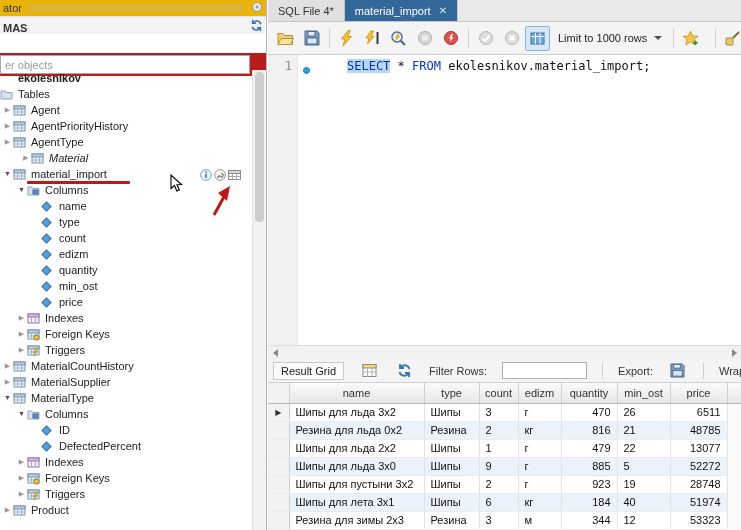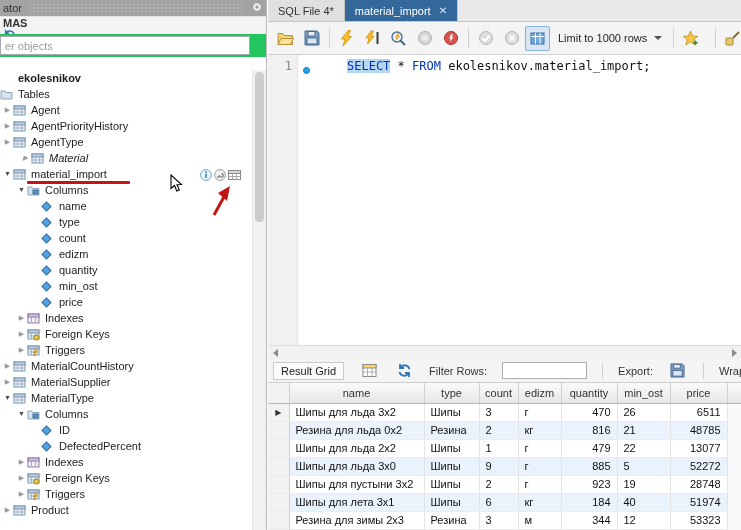--- a/index.html
+++ b/index.html
@@ -1,25 +1,25 @@
 <!DOCTYPE html>
 <html><head>
 <meta charset="utf-8">
 <style>
   * { box-sizing: border-box; margin: 0; padding: 0; }
   html, body { width: 741px; height: 530px; overflow: hidden; }
   body { font-family: "Liberation Sans", sans-serif; font-size: 11px; color: #222; background: #fff; position: relative; }
 
   
   .sidebar { position: absolute; left: 0; top: 0; width: 267px; height: 530px; background: #fff; border-right: 1px solid #b5b5b5; }
-  .panel-header { height: 17px; background: #a3a3a3; border-bottom: 1px solid #e2e2e2; display: flex; align-items: center; padding: 0 3px; color: #333; }
+  .panel-header { height: 17px; background: #eab308; border-bottom: 1px solid #e2e2e2; display: flex; align-items: center; padding: 0 3px; color: #333; }
   .grip { flex: 1; height: 8px; margin: 0 6px; background-image: radial-gradient(#b4b4b4 1px, transparent 1.2px); background-size: 4px 4px; background-position: 0 2px; }
-  .schemas-header { height: 17px; background: #f3f3f3; display: flex; align-items: flex-start; padding: 0 3px; font-weight: bold; color: #333; flex-direction: column; }
+  .schemas-header { height: 17px; background: #f3f3f3; display: flex; align-items: flex-end; padding: 0 3px; font-weight: bold; color: #333; }
   .schemas-header .sp { flex: 1; }
-  .filter-row { padding: 2px 0 2px 0; background: #22c55e; }
+  .filter-row { padding: 2px 0 2px 0; background: #b91c1c; margin-top: 19px; }
   .filter-row input { width: 250px; height: 19px; border: 1px solid #a9a9a9; font-family: "Liberation Sans", sans-serif; font-size: 11px; padding: 0 4px; color: #333; }
   .filter-row input::placeholder { color: #9a9a9a; }
   .tree { position: absolute; top: 70px; left: 0; right: 14px; bottom: 0; overflow: hidden; }
   .tree-row { height: 16px; display: flex; align-items: center; white-space: nowrap; overflow: hidden; }
   .tree-arrow { display: inline-block; width: 11px; flex: none; font-size: 7px; text-align: center; line-height: 16px; }
   .tree-arrow.col { color: #9a9a9a; }
   .tree-arrow.exp { color: #4c4c4c; }
   .tree-icon { display: inline-flex; width: 16px; flex: none; align-items: center; }
   .tree-label { padding-left: 2px; color: #1c1c1c; }
   .tree-label.b { font-weight: bold; }

